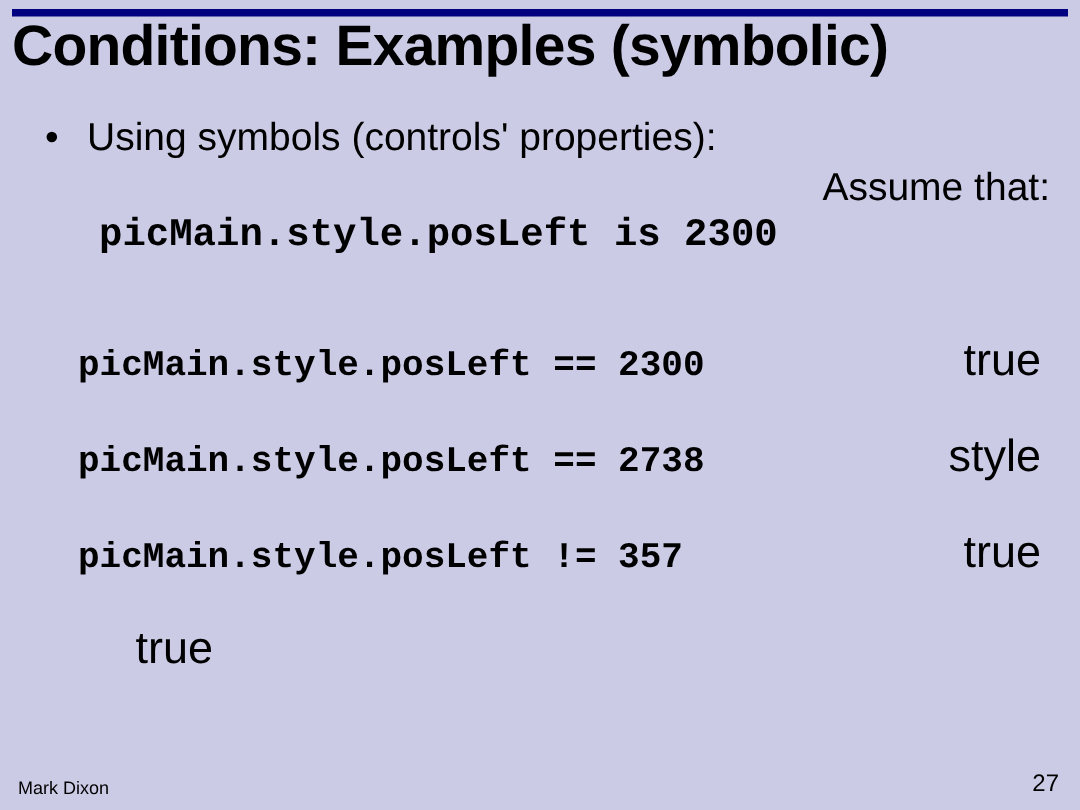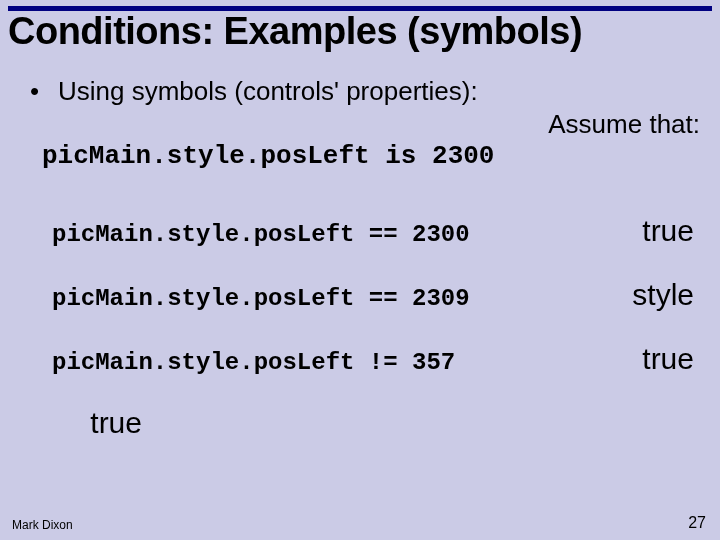--- a/index.html
+++ b/index.html
@@ -58,26 +58,26 @@
   .assume {
     font-size: 26px;
     margin-left: 28px;
     line-height: 1.25;
     text-align: right;
   }
   .assume-code {
     font-family: "Courier New", Courier, monospace;
     font-size: 26px;
     font-weight: bold;
-    margin-left: 12px;
+    margin-left: 36px;
     line-height: 1.25;
   }
   .examples {
     position: absolute;
-    top: 214px;
+    top: 224px;
     left: 52px;
     right: 26px;
   }
   .example-row {
     display: flex;
     justify-content: space-between;
     align-items: baseline;
     margin-bottom: 30px;
   }
   .expr {
@@ -104,38 +104,38 @@
     text-align: center;
   }
 </style>
 </head>
 <body>
 
 <div class="slide">
 
   <div class="rule"></div>
 
-  <div class="title">Conditions: Examples (symbols)</div>
+  <div class="title">Conditions: Examples (symbolic)</div>
 
   <div class="body">
     <div class="bullet-row">
       <span class="bullet-dot">•</span>
       <span class="intro-text">Using symbols (controls' properties):</span>
     </div>
     <div class="assume">Assume that:</div>
     <div class="assume-code">picMain.style.posLeft is 2300</div>
   </div>
 
   <div class="examples">
     <div class="example-row">
       <span class="expr">picMain.style.posLeft == 2300</span>
       <span class="result">true</span>
     </div>
     <div class="example-row">
-      <span class="expr">picMain.style.posLeft == 2309</span>
+      <span class="expr">picMain.style.posLeft == 2738</span>
       <span class="result">style</span>
     </div>
     <div class="example-row">
       <span class="expr">picMain.style.posLeft != 357</span>
       <span class="result">true</span>
     </div>
     <div class="example-row">
       <span class="result">true</span>
     </div>
   </div>

